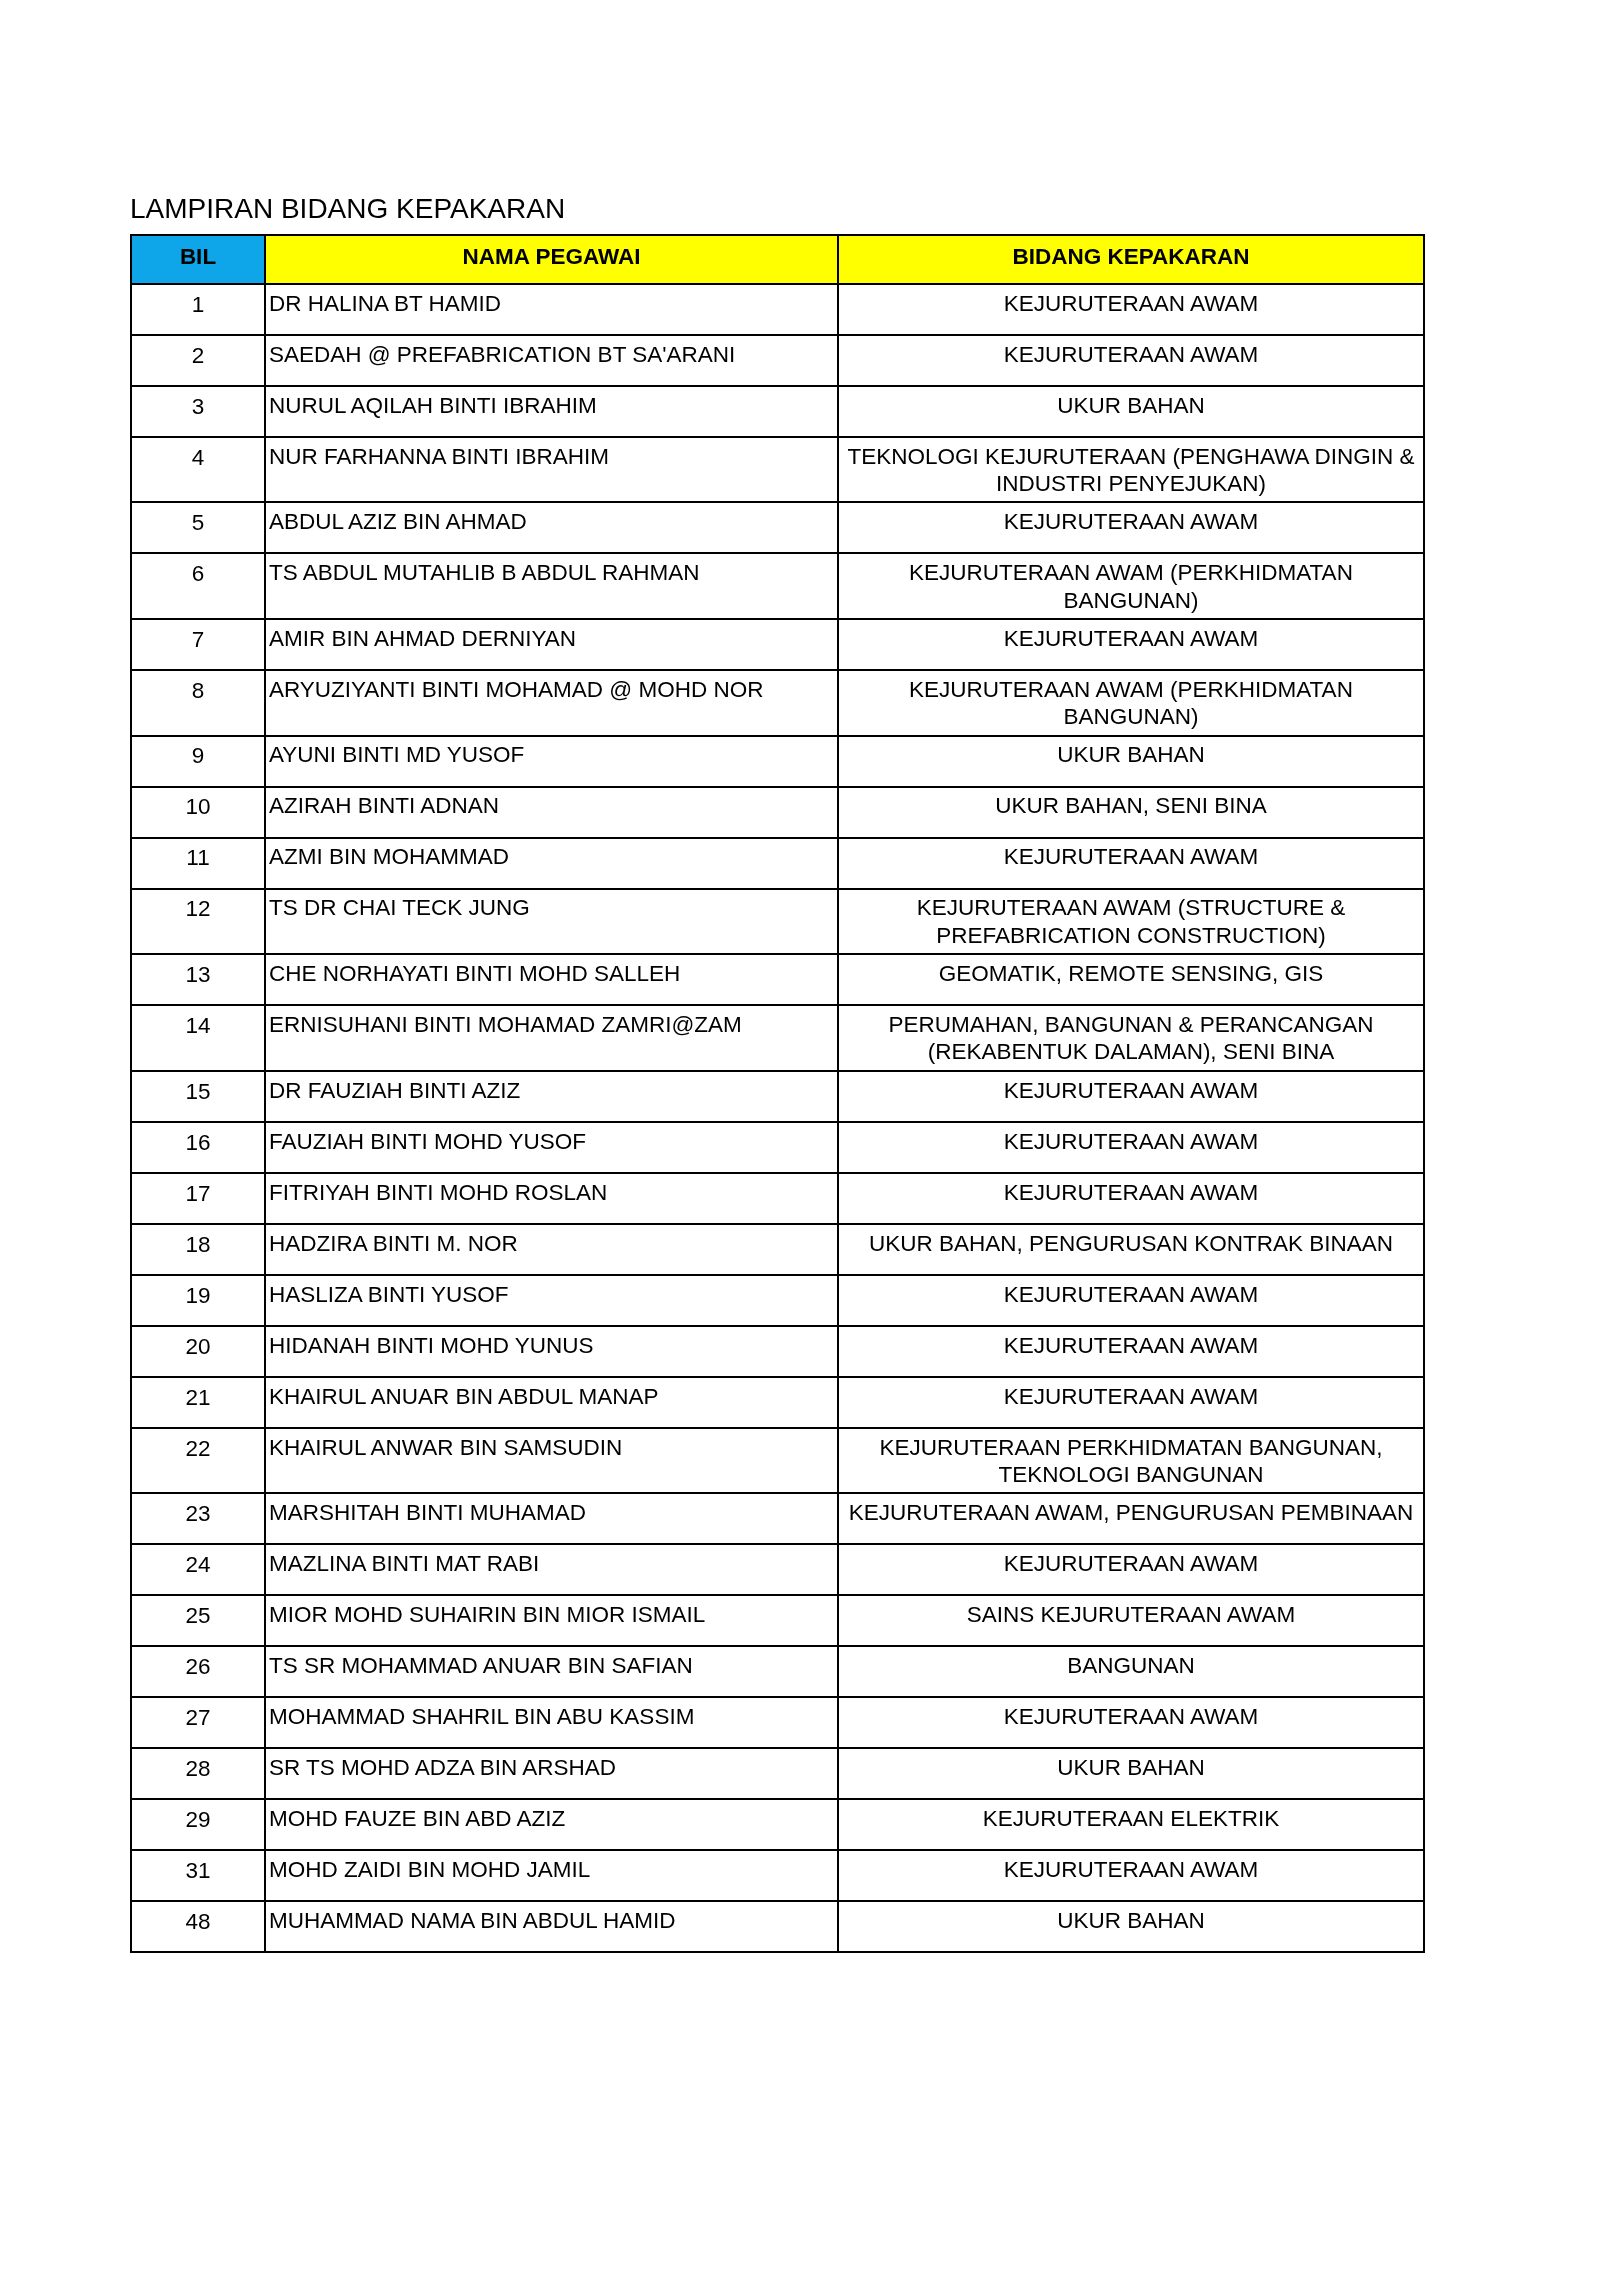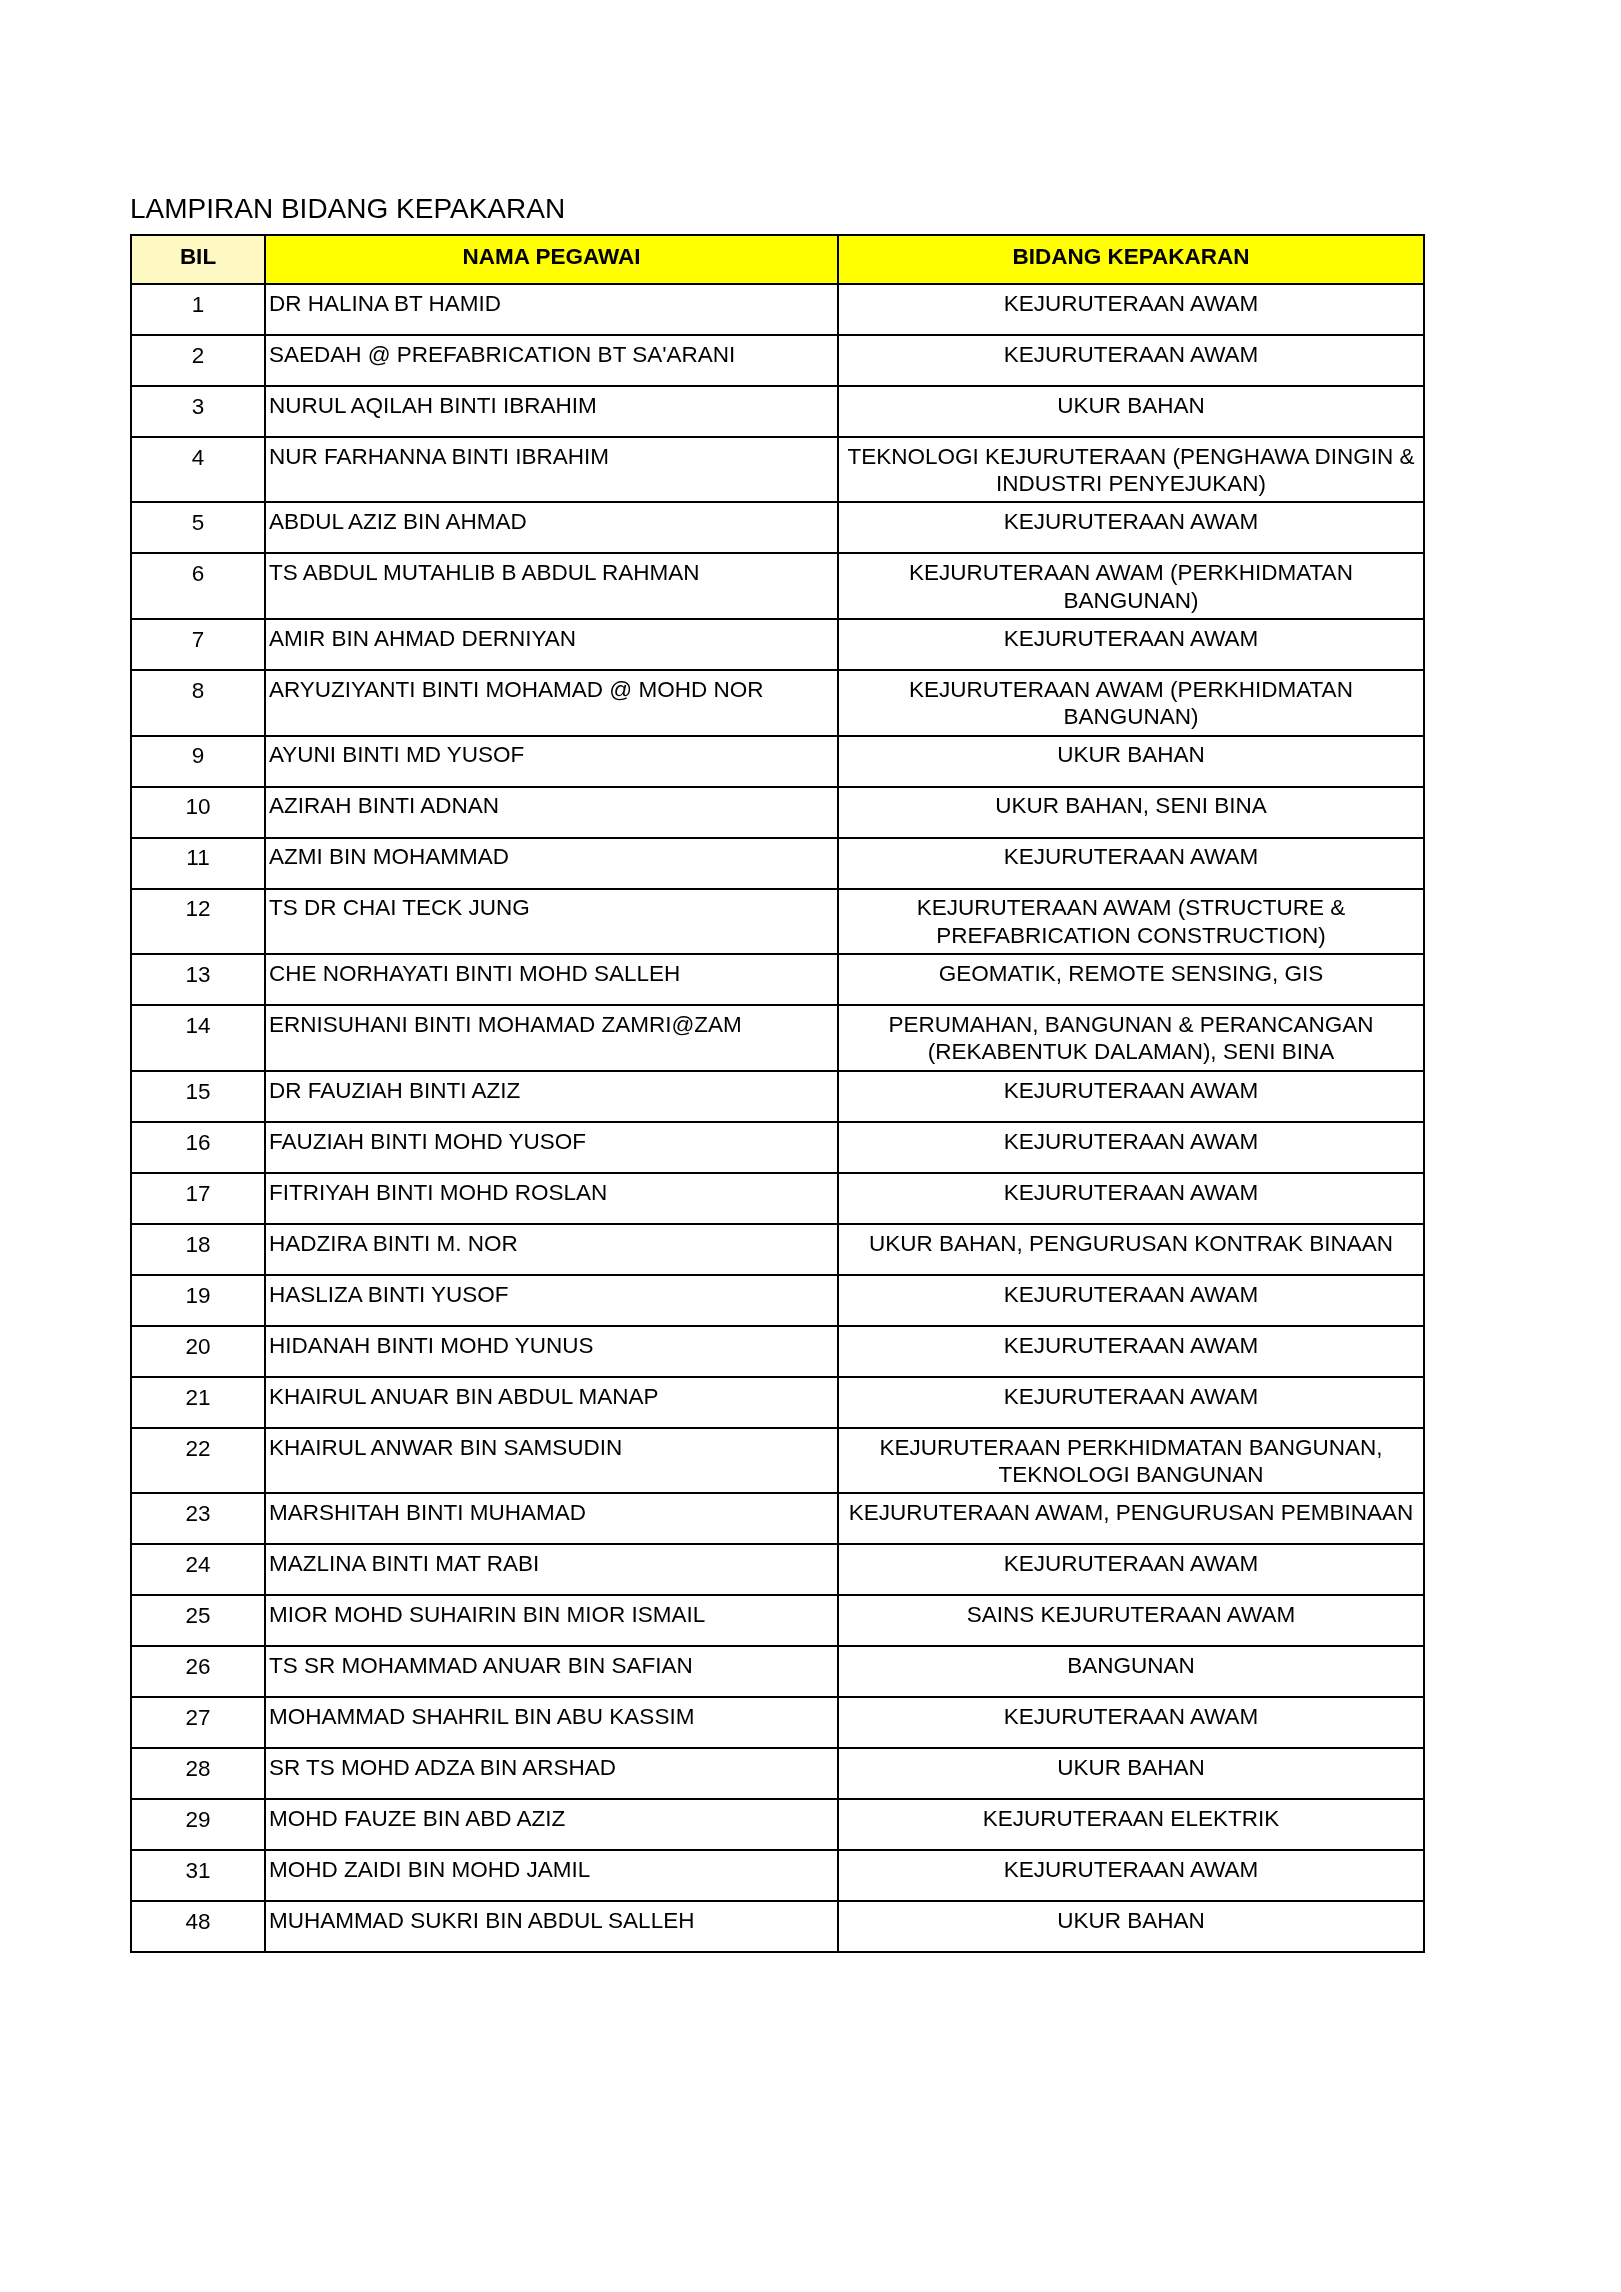--- a/index.html
+++ b/index.html
@@ -78,21 +78,21 @@
   <h1 class="title">LAMPIRAN BIDANG KEPAKARAN</h1>
 
   <table class="kepakaran">
     <colgroup>
       <col class="c1">
         <col class="c2">
         <col class="c3">
     </colgroup>
     <thead>
       <tr>
-        <th style="background: #fef9c3;">BIL</th>
+        <th style="background: #0ea5e9;">BIL</th>
         <th style="background: rgb(255, 255, 0);">NAMA PEGAWAI</th>
         <th style="background: rgb(255, 255, 0);">BIDANG KEPAKARAN</th>
       </tr>
     </thead>
     <tbody>
         <tr>
     <td class="c-bil">1</td>
     <td class="c-nama">DR HALINA BT HAMID</td>
     <td class="c-bidang">KEJURUTERAAN AWAM</td>
   </tr>
@@ -236,19 +236,19 @@
     <td class="c-nama">MOHD FAUZE BIN ABD AZIZ</td>
     <td class="c-bidang">KEJURUTERAAN ELEKTRIK</td>
   </tr>
         <tr>
     <td class="c-bil">31</td>
     <td class="c-nama">MOHD ZAIDI BIN MOHD JAMIL</td>
     <td class="c-bidang">KEJURUTERAAN AWAM</td>
   </tr>
         <tr>
     <td class="c-bil">48</td>
-    <td class="c-nama">MUHAMMAD SUKRI BIN ABDUL SALLEH</td>
+    <td class="c-nama">MUHAMMAD NAMA BIN ABDUL HAMID</td>
     <td class="c-bidang">UKUR BAHAN</td>
   </tr>
       </tbody>
   </table>
 </div>
 
 
 </body></html>

